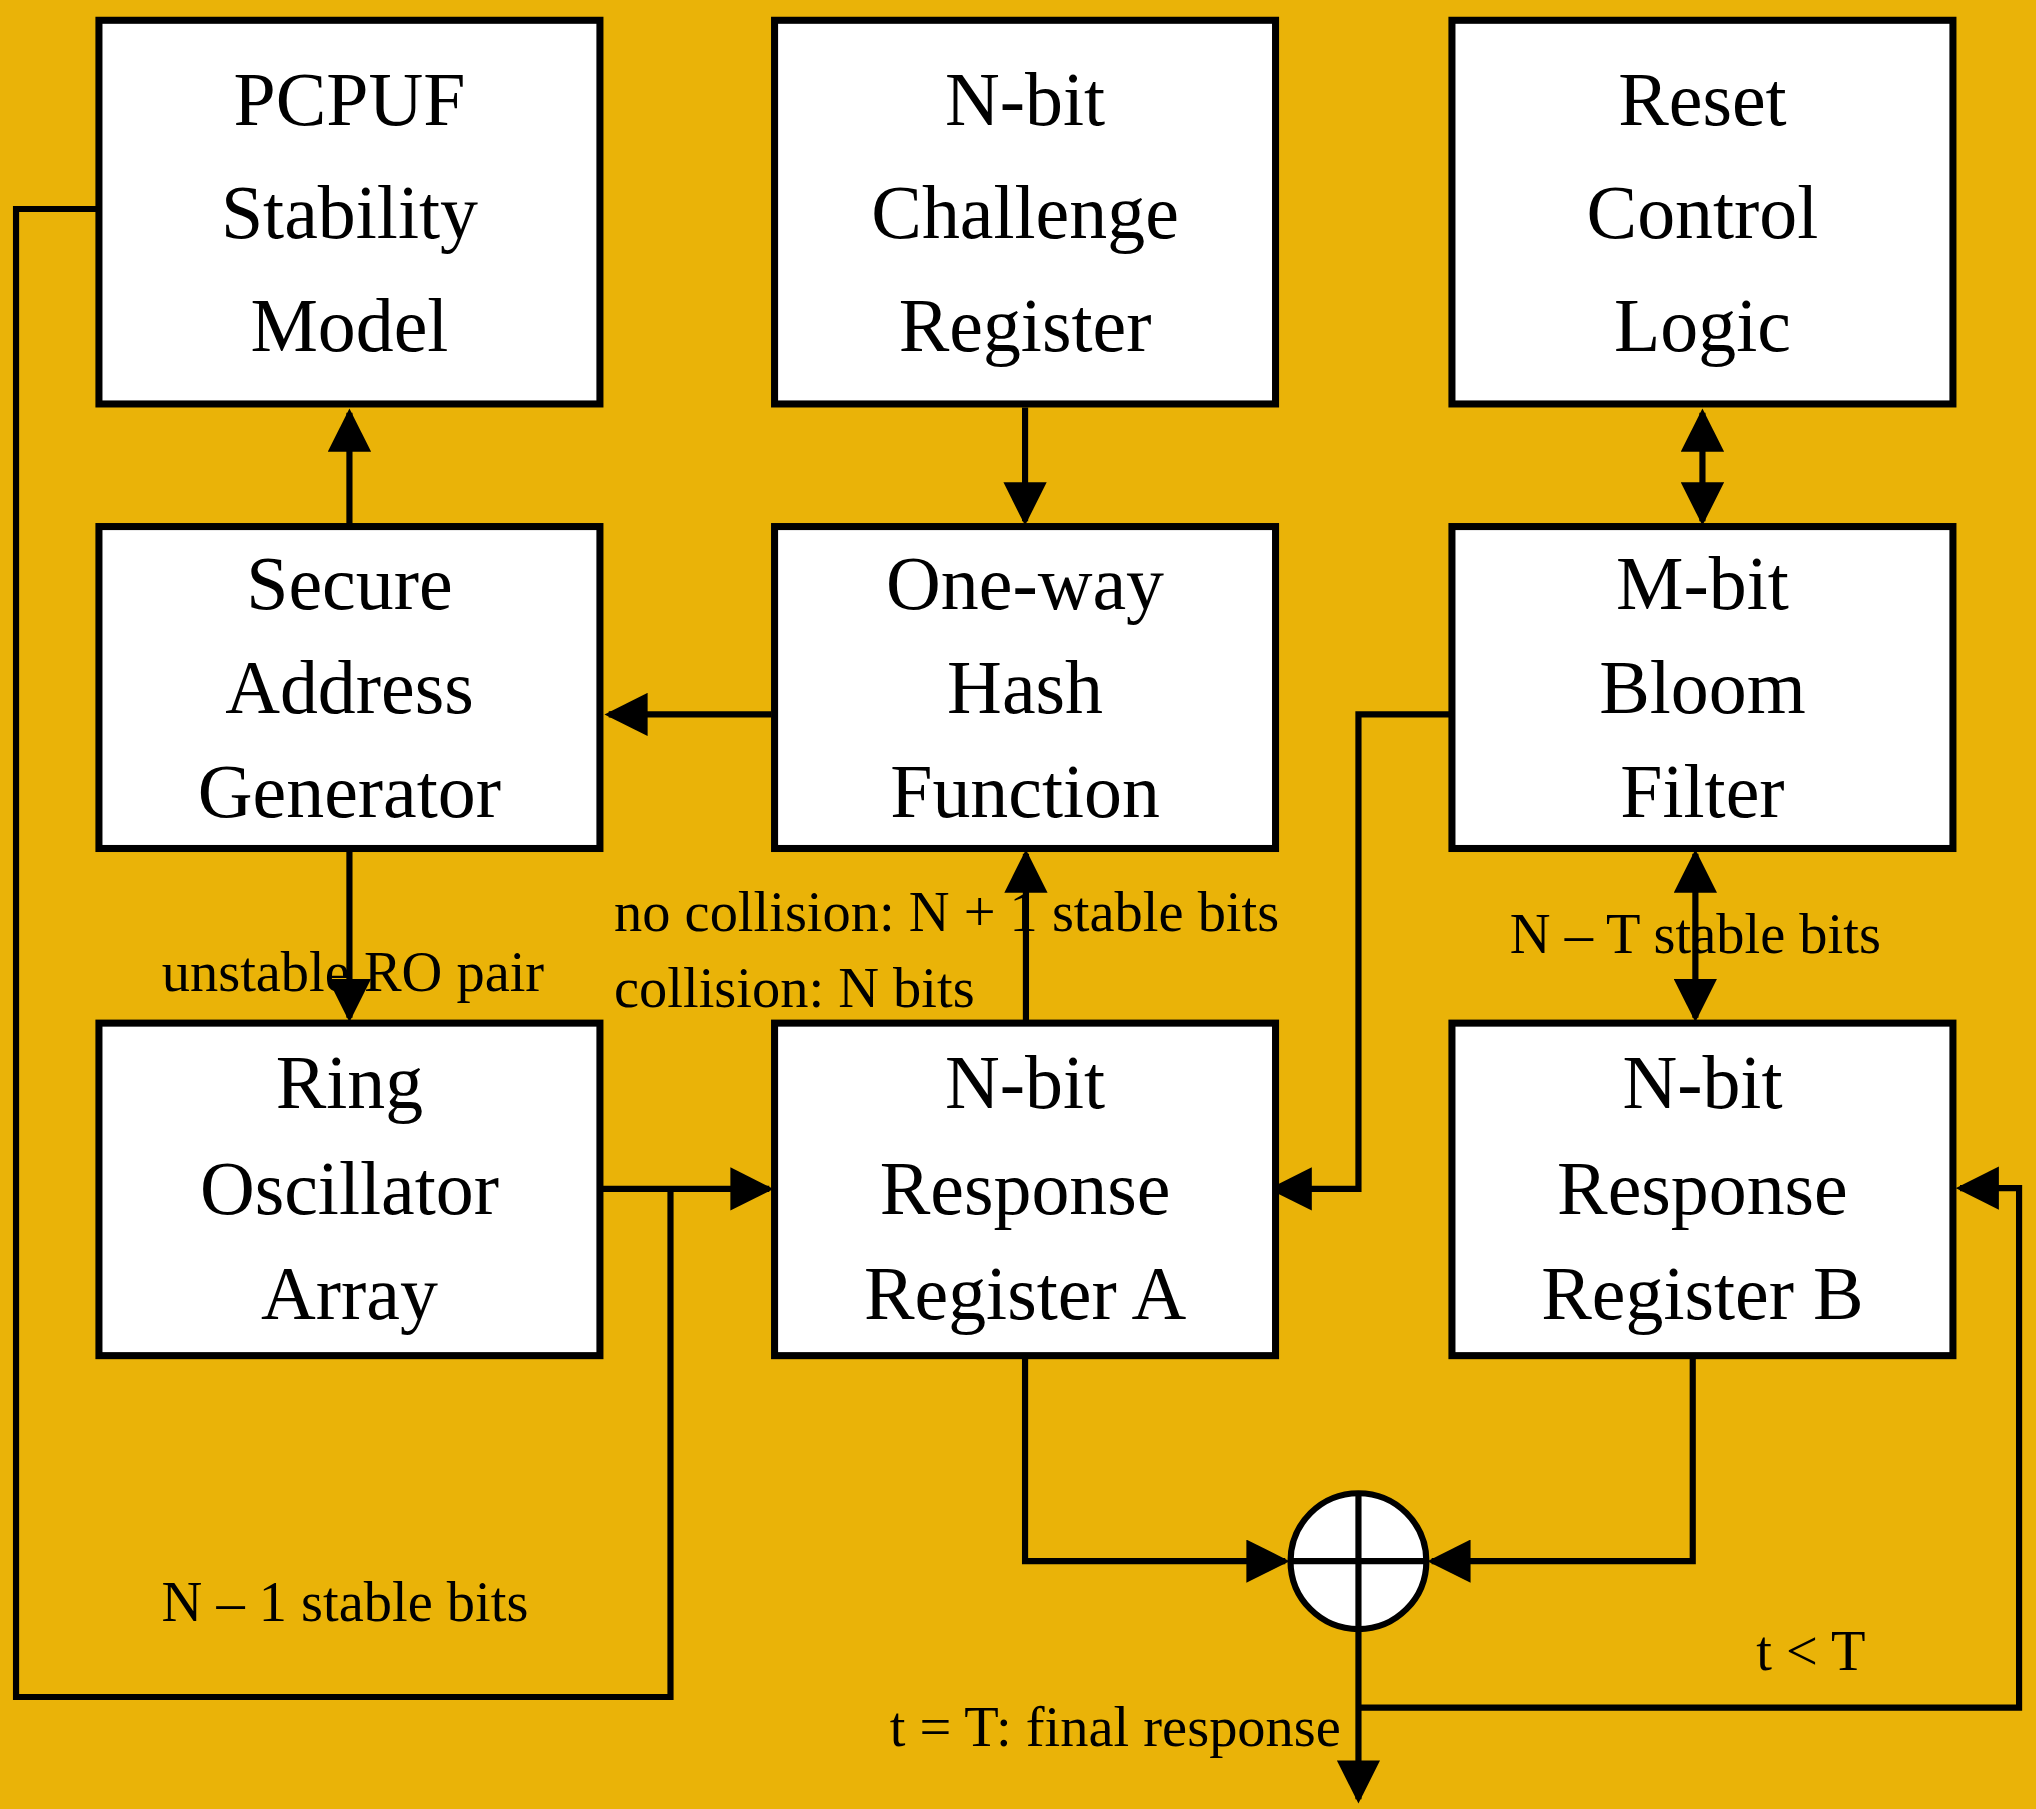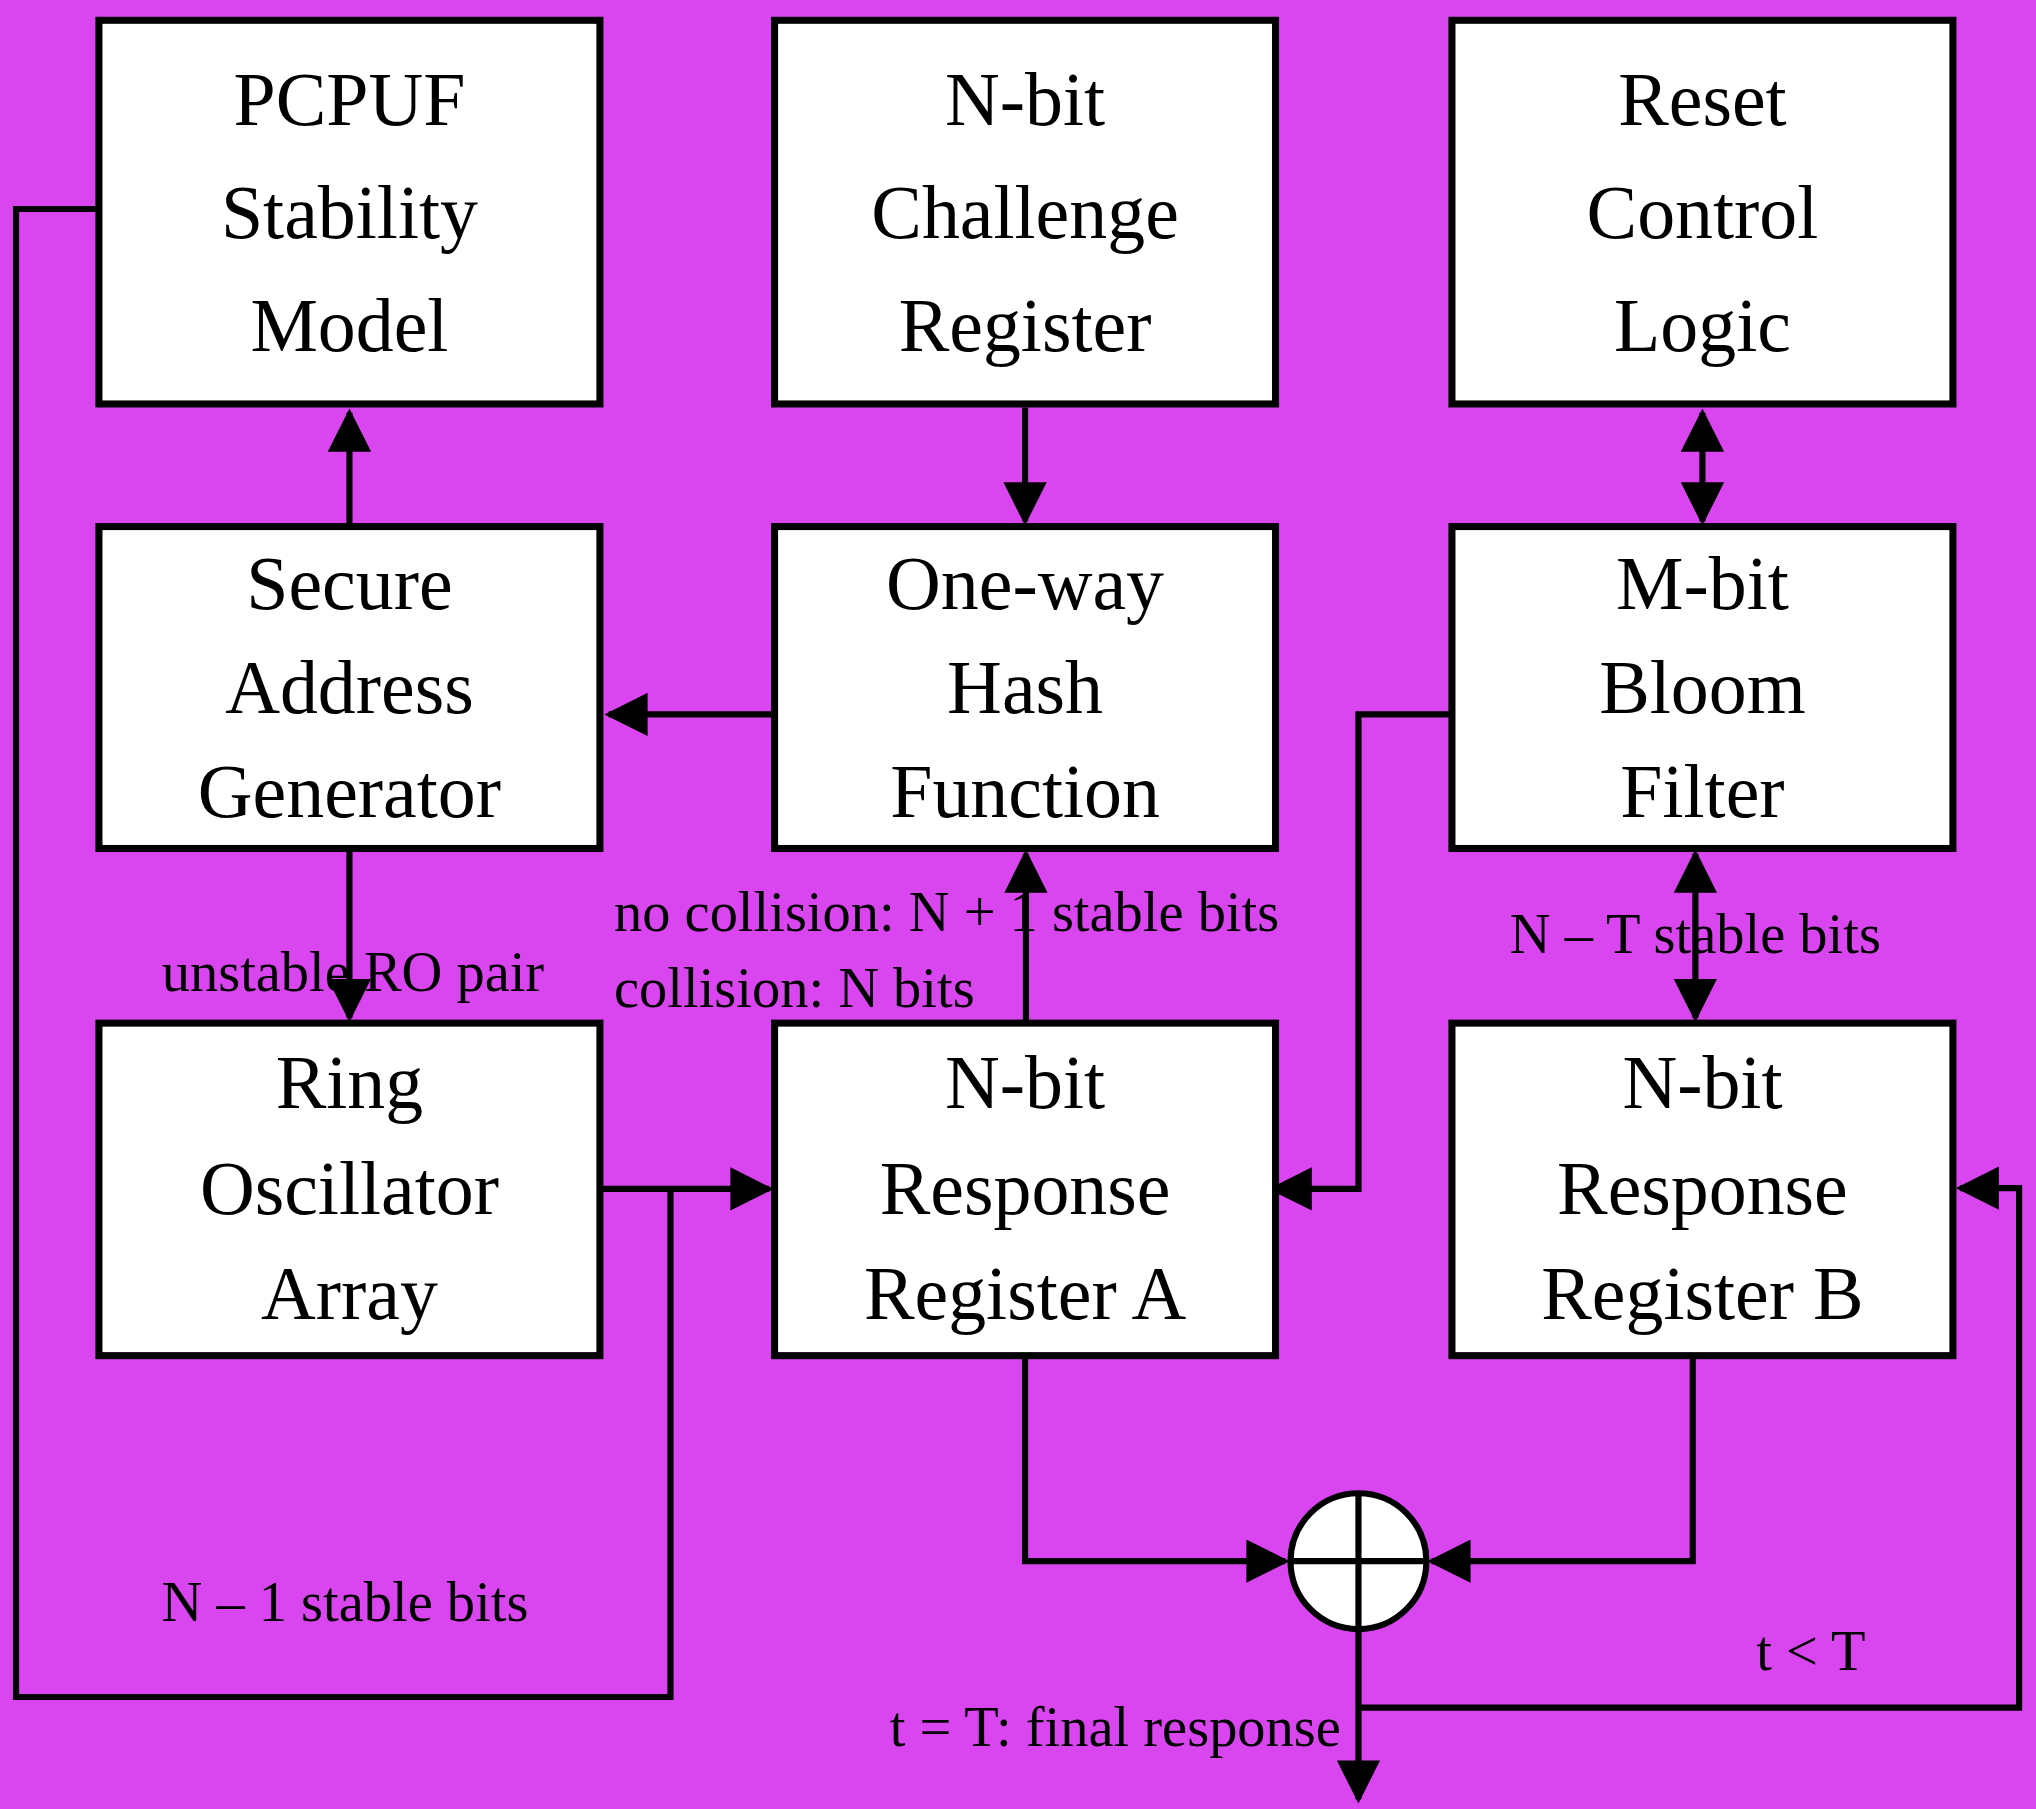--- a/index.html
+++ b/index.html
@@ -4,21 +4,21 @@
 <style>
   html, body {
     margin: 0;
     padding: 0;
     background: #ffffff;
   }
   .canvas {
     position: relative;
     width: 2036px;
     height: 1809px;
-    background: #d946ef;
+    background: #eab308;
     font-family: "Liberation Serif", "DejaVu Serif", serif;
   }
   svg { display: block; }
   .box-rect {
     fill: #ffffff;
     stroke: #000000;
     stroke-width: 8;
   }
   .box-text {
     font-family: "Liberation Serif", "DejaVu Serif", serif;

